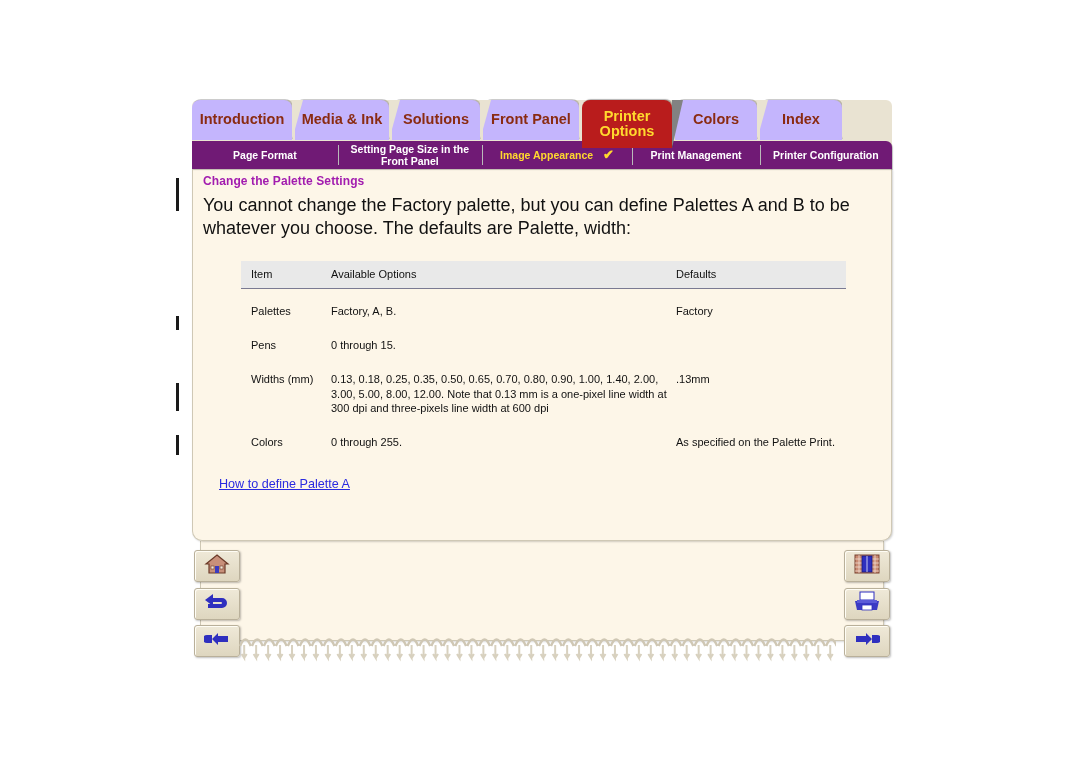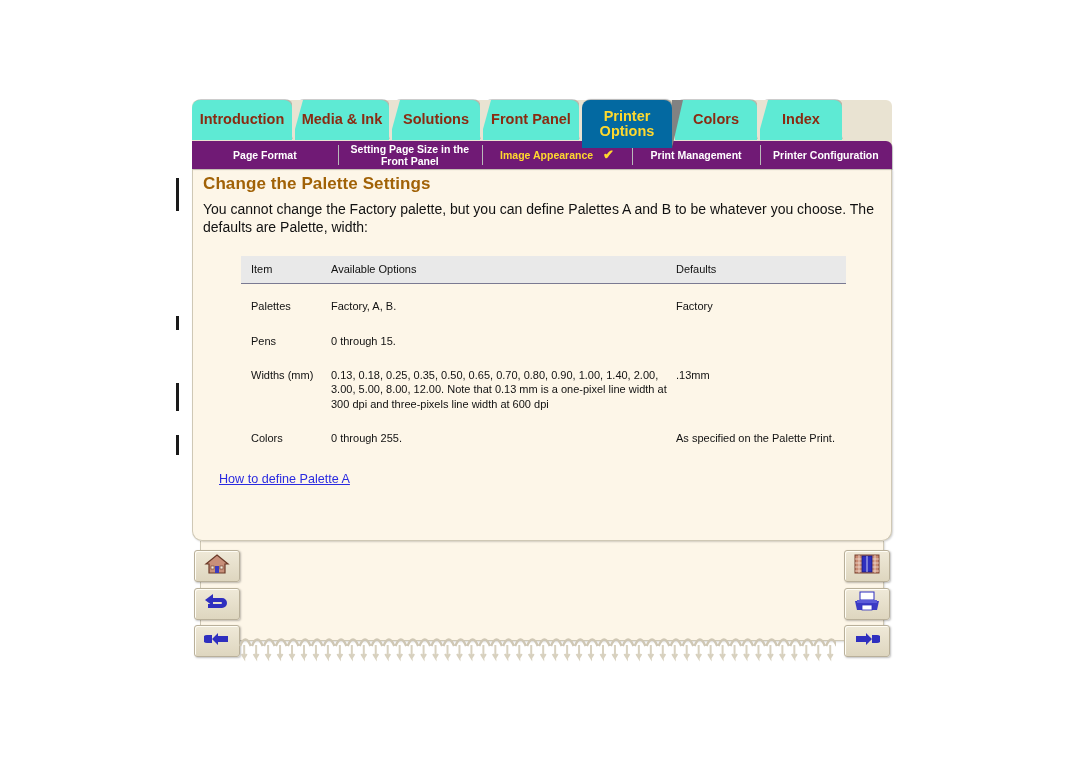--- a/index.html
+++ b/index.html
@@ -21,21 +21,21 @@
     background: #e9e3d2;
     border-radius: 6px 6px 0 0;
   }
 
   
   .tabrow { position: absolute; left: 192px; top: 100px; height: 48px; }
   .tab {
     position: absolute;
     top: 0;
     height: 40px;
-    background: #5eead4;
+    background: #c4b5fd;
     color: #8a2b12;
     font-weight: bold;
     font-size: 14.5px;
     display: flex; align-items: center; justify-content: center;
     border-radius: 8px 8px 0 0;
     box-shadow: 1px -1px 0 rgba(0,0,0,0.20);
     transform: skewX(0deg);
     line-height: 1.05;
     text-align: center;
     padding: 0 4px;
@@ -45,21 +45,21 @@
   .tab::after {
     content: "";
     position: absolute;
     right: -11px; top: 0;
     width: 0; height: 0;
     border-style: solid;
     border-width: 40px 11px 0 0;
     border-color: #e9e3d2 transparent transparent transparent;
   }
   .tab.active {
-    background: #0369a1;
+    background: #b91c1c;
     color: #ffd92e;
     height: 48px;
     top: 0;
     z-index: 6;
     box-shadow: 1px -1px 1px rgba(0,0,0,0.3);
   }
   .tab.active::after {
     border-width: 48px 11px 0 0;
     border-color: #828282 transparent transparent transparent;
   }
@@ -125,25 +125,25 @@
   .changebar {
     position: absolute;
     width: 3px;
     background: #1a1a1a;
     left: 176px;
   }
 
   
   .content { position: absolute; left: 203px; top: 174px; width: 680px; }
   h1.title {
-    font-size: 17px; font-weight: bold; color: #a16207;
+    font-size: 12px; font-weight: bold; color: #a21caf;
     margin: 0 0 6px 0; letter-spacing: 0.1px;
   }
   p.intro {
-    font-size: 14px; color: #111; margin: 0;
+    font-size: 18px; color: #111; margin: 0;
     line-height: 1.30; width: 677px;
   }
 
   
   table.palette {
     margin-top: 20px; margin-left: 38px;
     border-collapse: collapse;
     width: 605px;
     font-size: 11px;
     color: #111;

